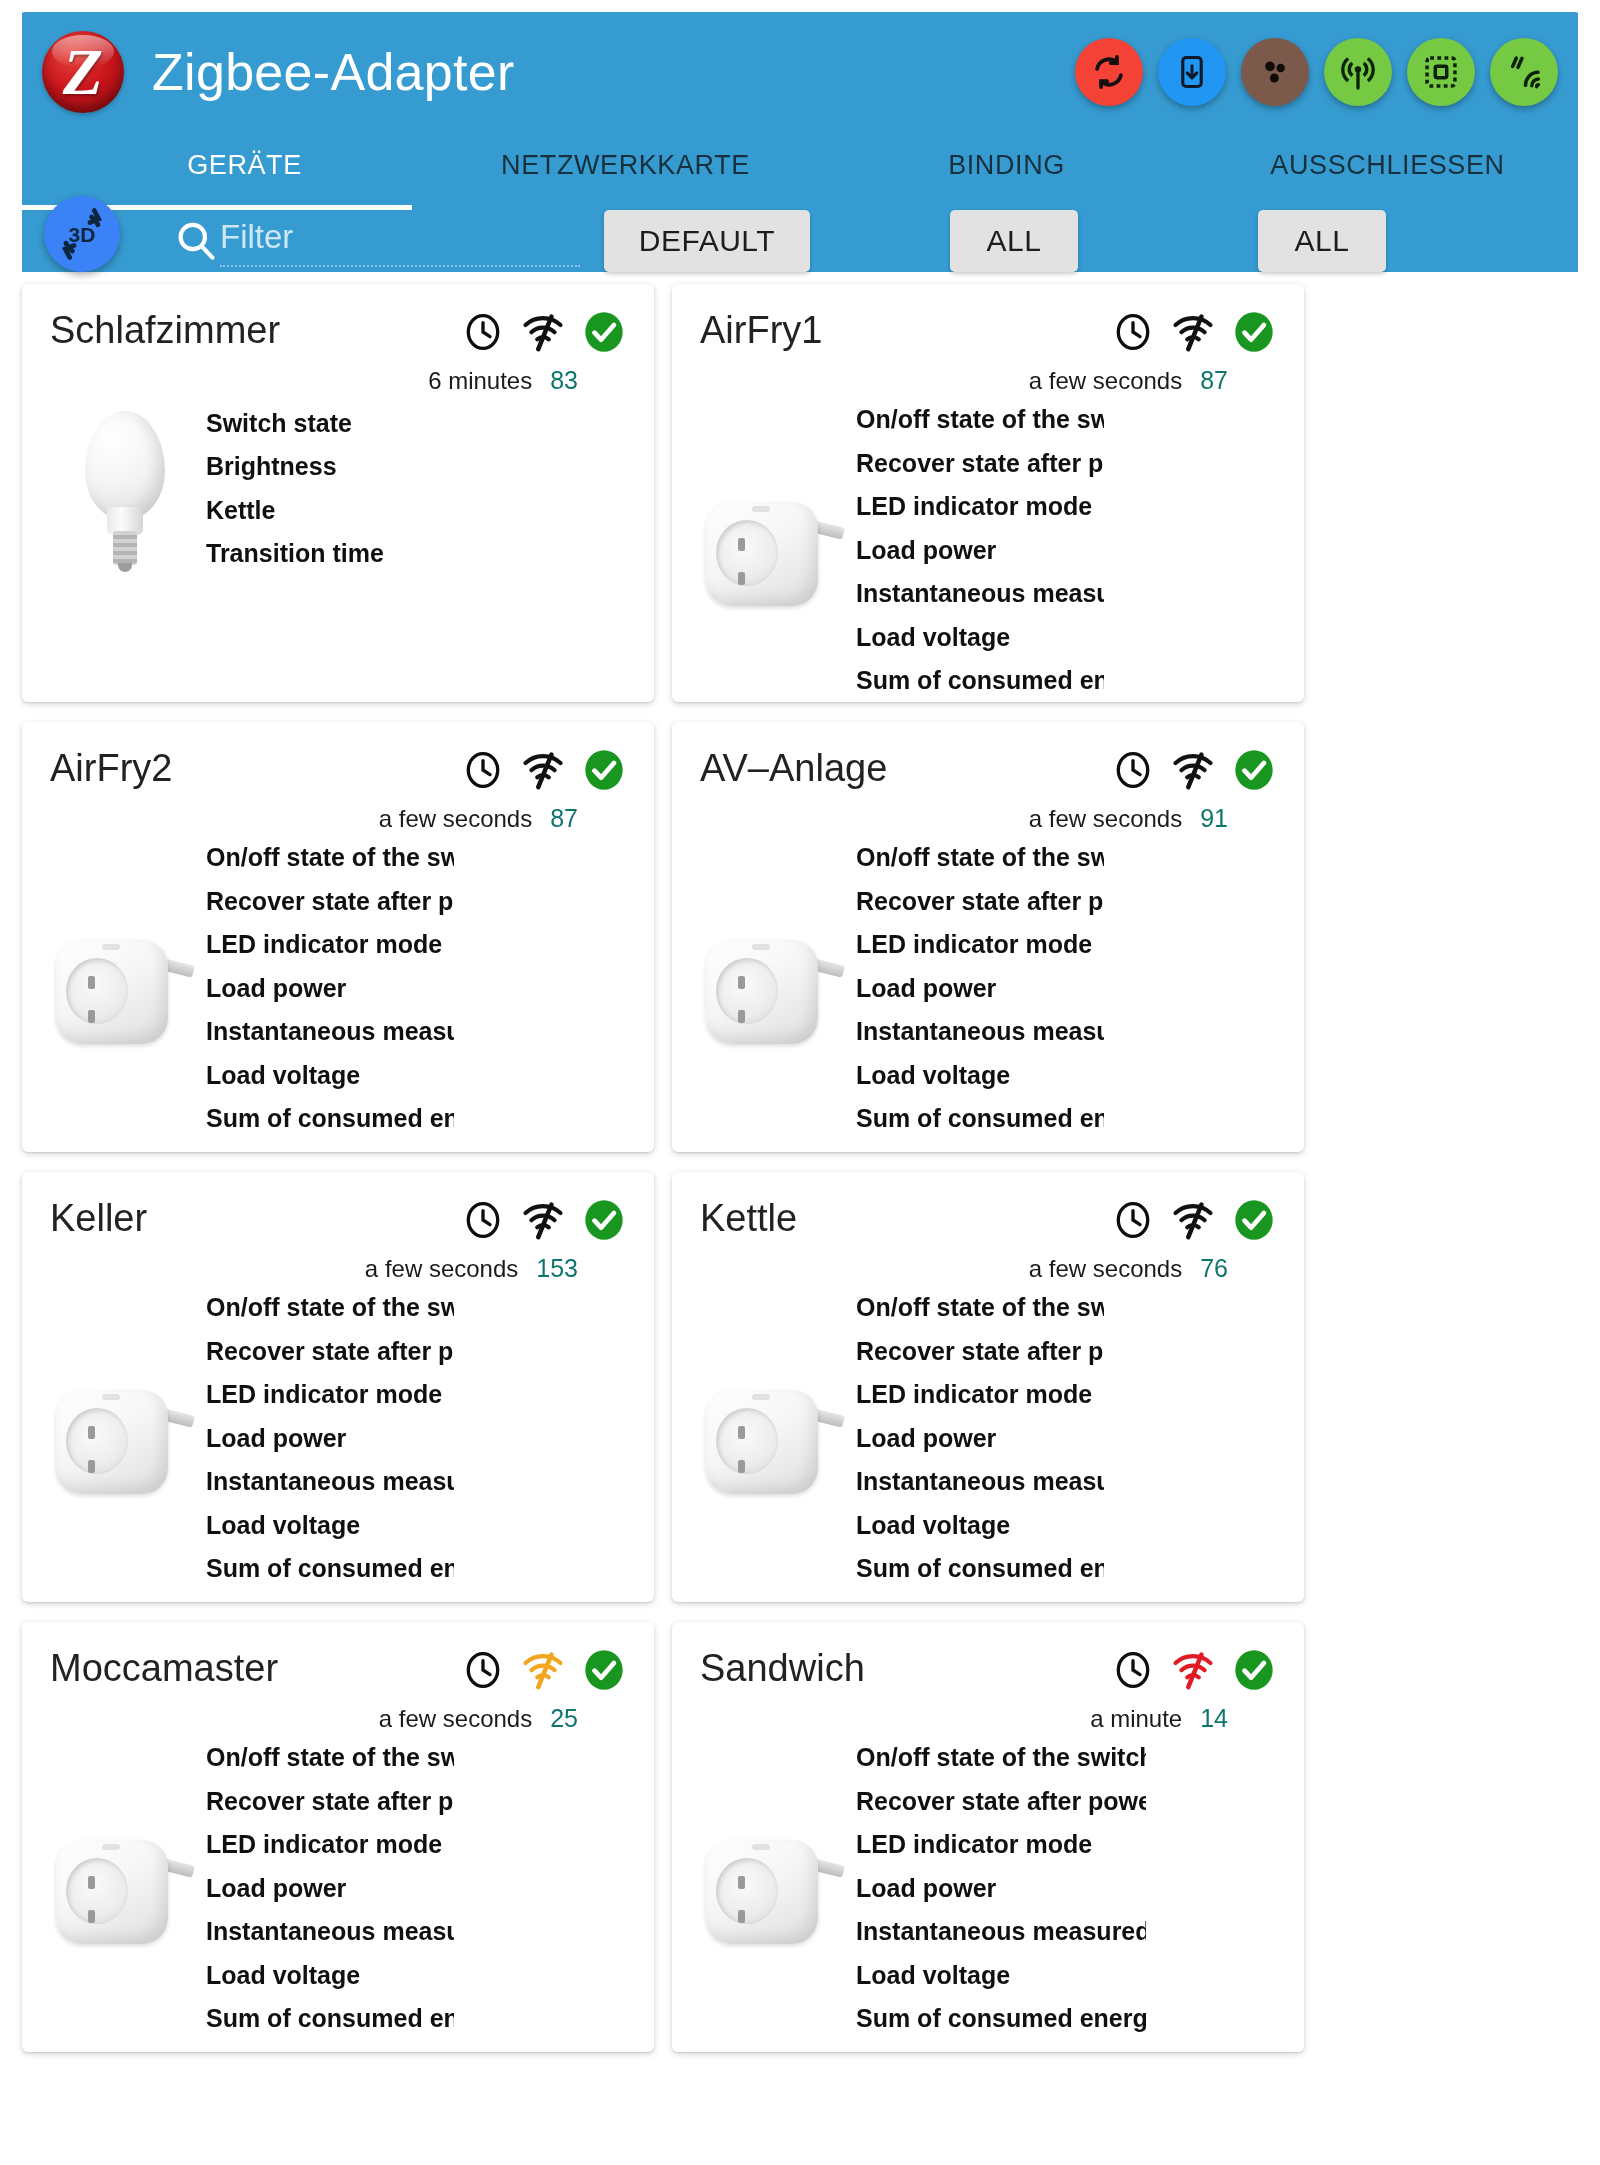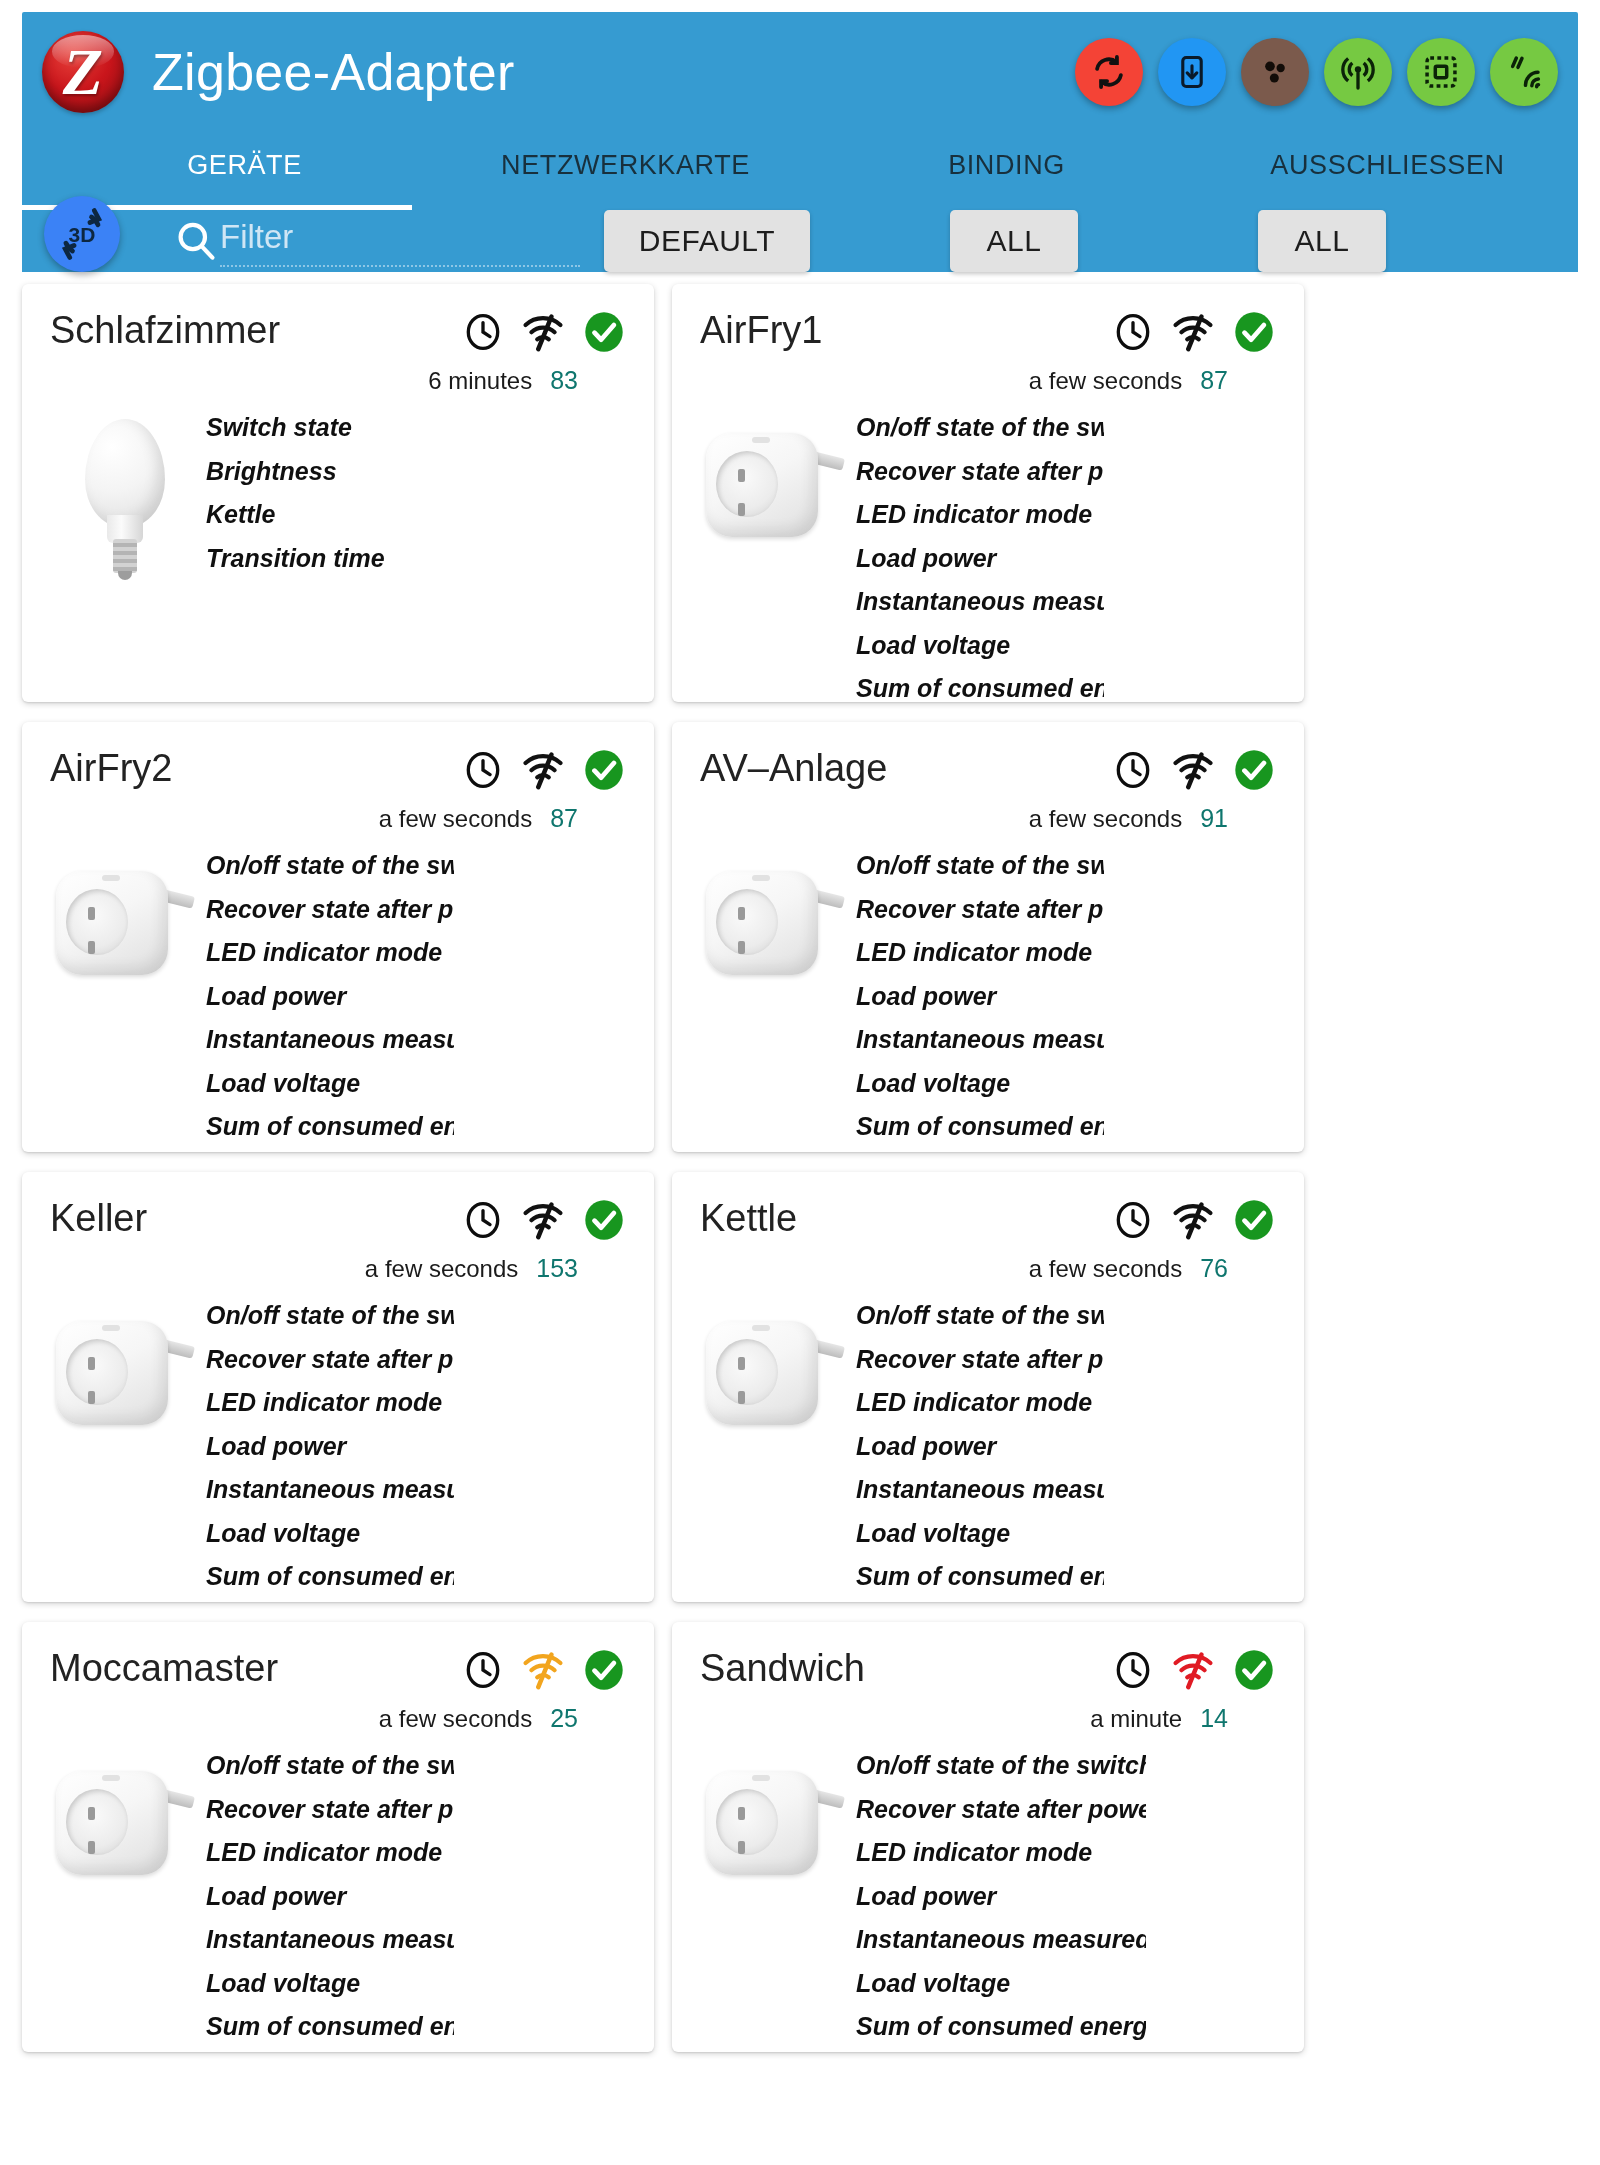--- a/index.html
+++ b/index.html
@@ -205,23 +205,22 @@
     align-items: baseline;
     gap: 18px;
     margin-top: 8px;
     padding-right: 48px;
   }
   .meta-time { font-size: 24px; color: #1b1b1b; white-space: nowrap; }
   .meta-num  { font-size: 25px; color: #0f766e; }
 
   .card-body {
     display: flex;
-    align-items: flex-start;
-    margin-top: 18px;
-    font-style: italic;
+    align-items: center;
+    margin-top: 10px;
   }
   .thumb { width: 150px; flex: 0 0 auto; display: flex; justify-content: center; padding-top: 6px; }
   .props {
     margin-left: 6px;
     flex: 1 1 auto;
     overflow: hidden;
     white-space: nowrap;
   }
   .prop {
     font-size: 25px;

